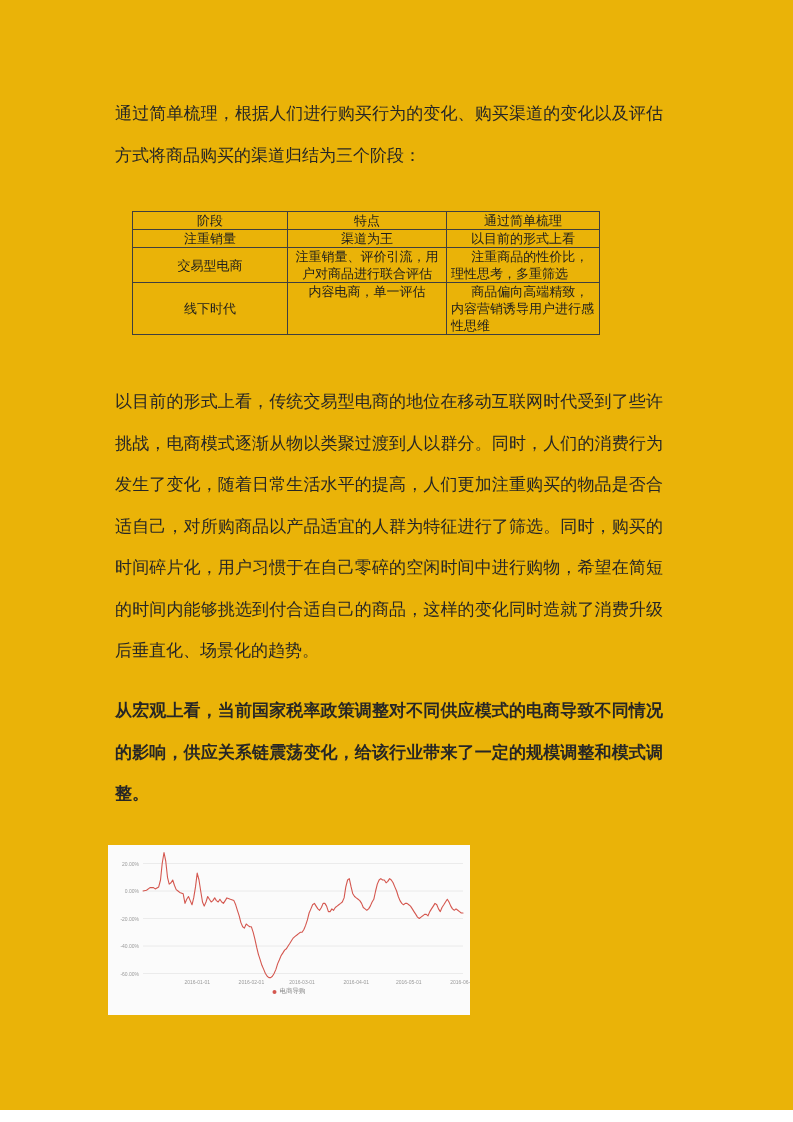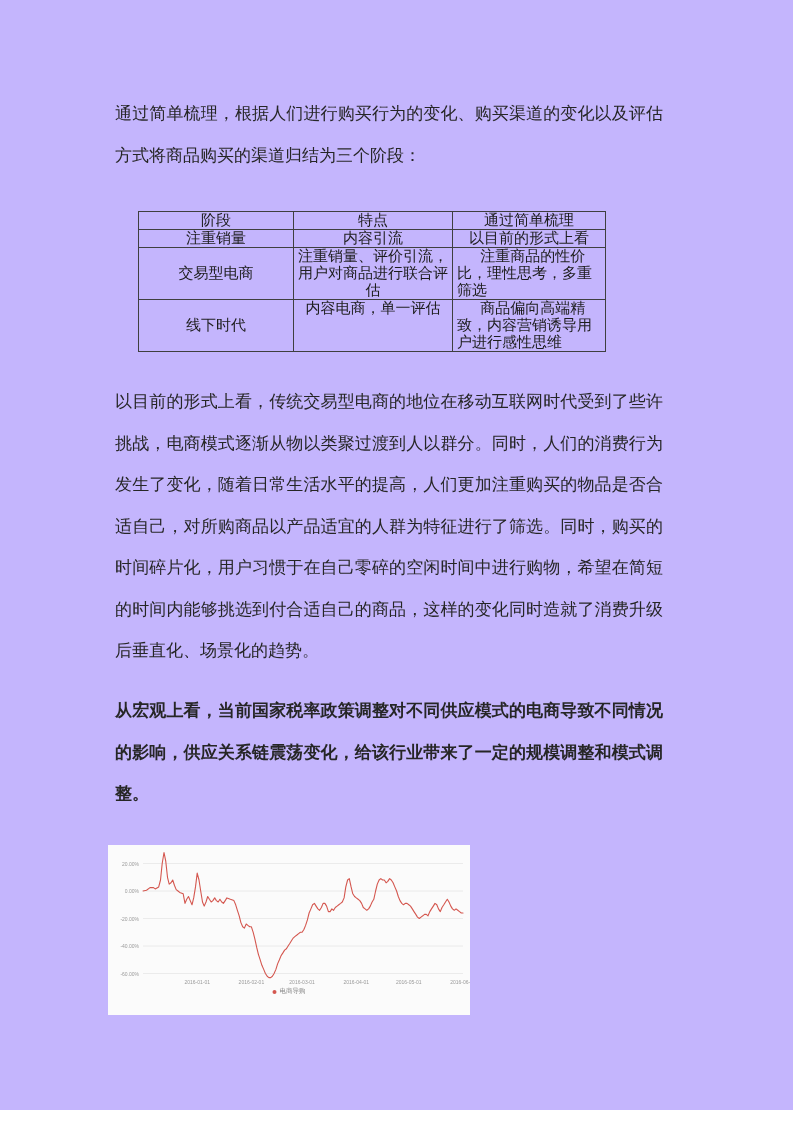--- a/index.html
+++ b/index.html
@@ -1,19 +1,19 @@
 <!DOCTYPE html>
 <html><head>
 <meta charset="utf-8">
 <style>
   html,body { margin:0; padding:0; background:#ffffff; }
   .page {
     position:relative;
     width:793px; height:1110px;
-    background:#c4b5fd;
+    background:#eab308;
     overflow:hidden;
     font-family:"Liberation Sans", sans-serif;
   }
   
   .para {
     position:absolute;
     left:115px; width:548px;
     margin:0;
     font-size:17px;
     line-height:41.5px;
@@ -21,25 +21,25 @@
     text-align:justify;
     font-family:"Liberation Sans", sans-serif;
   }
   .p1 { top:93px; }
   .p2 { top:382px;font-family:Liberation Mono, monospace; }
   .p3 { top:690px;font-weight:bold; }
 
   
   .stage-table {
     position:absolute;
-    left:138px; top:211px;
+    left:132px; top:211px;
     width:467px;
     border-collapse:collapse;
     table-layout:fixed;
-    font-size:15px;
+    font-size:13px;
     color:#1d1d1d;
     font-family:"Liberation Serif", serif;
   }
   .stage-table th, .stage-table td {
     border:1px solid #3f3f3f;
     line-height:17px;
     padding:0 4px;
   }
   .stage-table th {
     font-weight:normal;
@@ -99,21 +99,21 @@
     <thead>
       <tr>
         <th>阶段</th>
         <th>特点</th>
         <th>通过简单梳理</th>
       </tr>
     </thead>
     <tbody>
       <tr>
         <td class="cell-middle">注重销量</td>
-        <td class="cell-center">内容引流</td>
+        <td class="cell-center">渠道为王</td>
         <td class="cell-center">以目前的形式上看</td>
       </tr>
       <tr>
         <td class="cell-middle">交易型电商</td>
         <td class="cell-center">注重销量、评价引流，用户对商品进行联合评估</td>
         <td class="cell-indent">注重商品的性价比，理性思考，多重筛选</td>
       </tr>
       <tr>
         <td class="cell-middle">线下时代</td>
         <td class="cell-center">内容电商，单一评估</td>

